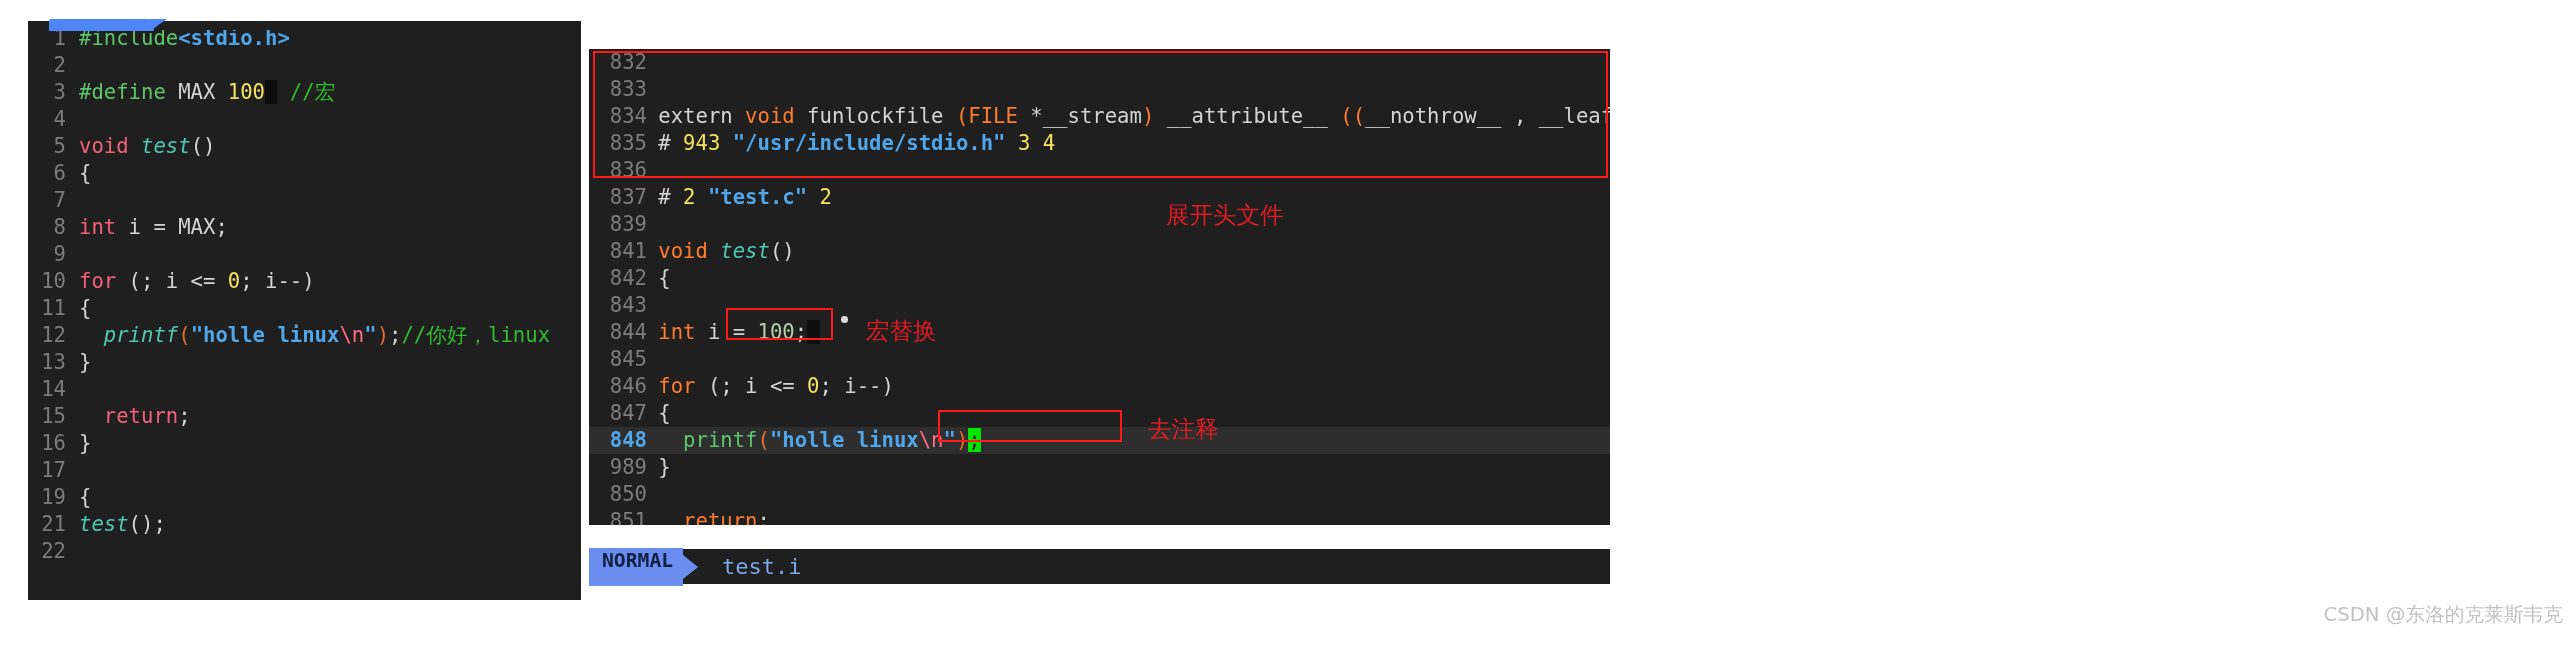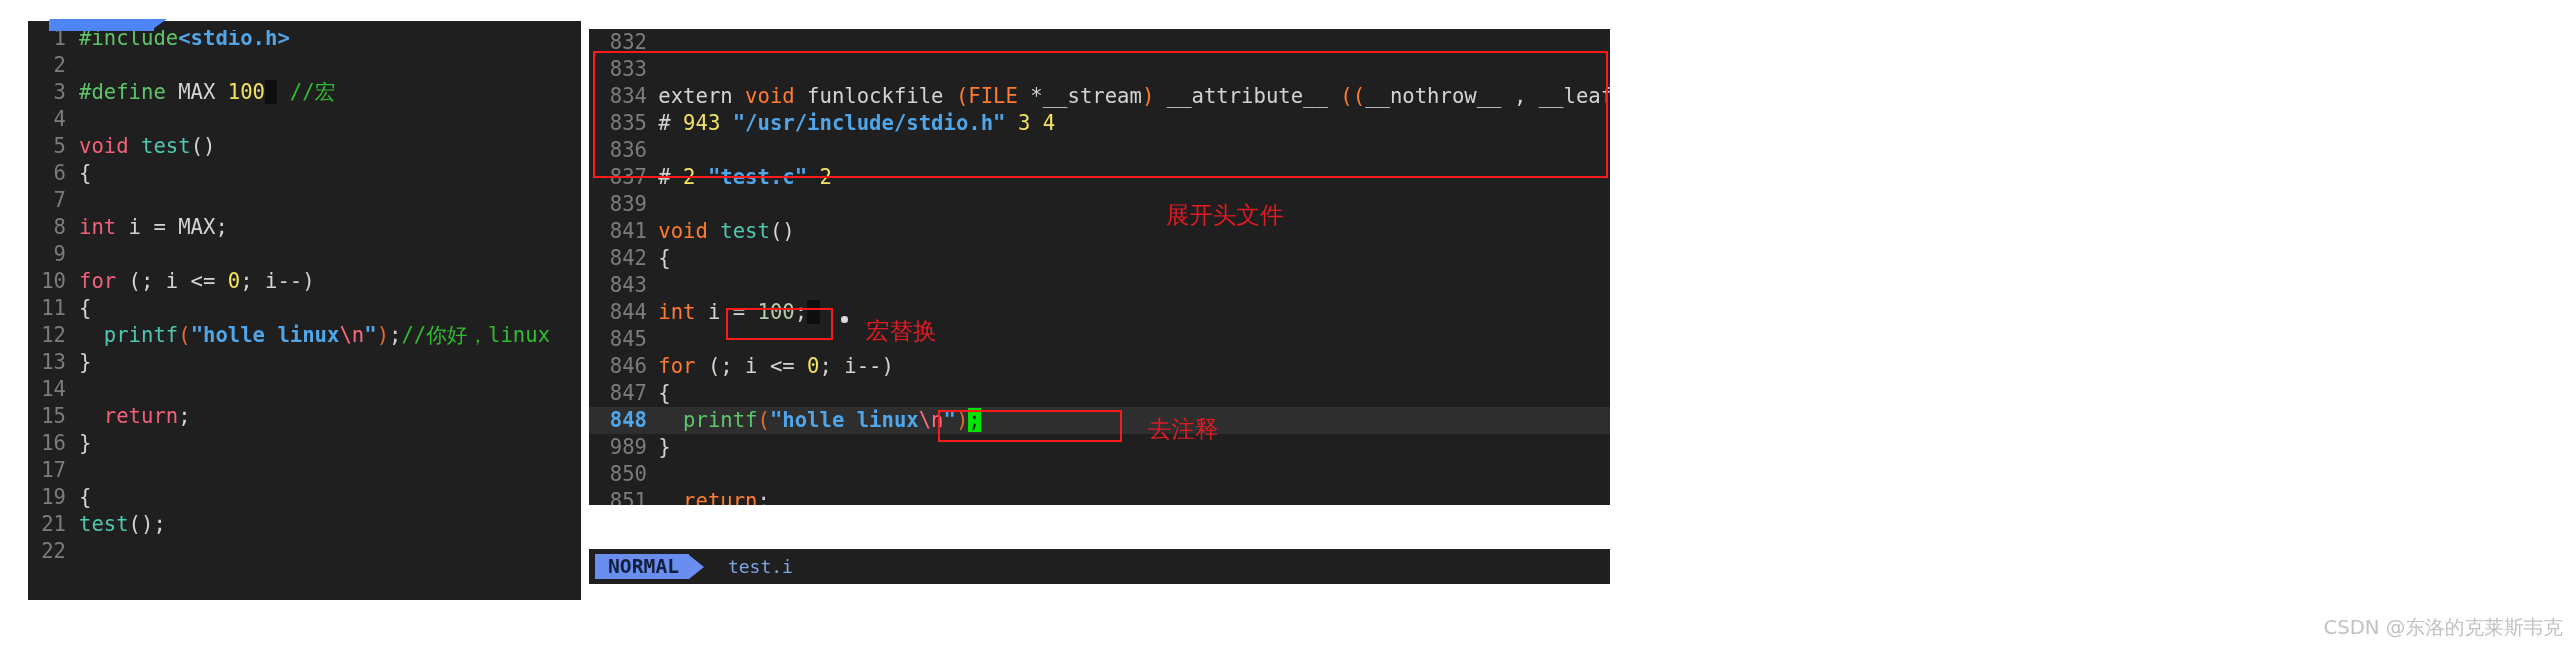--- a/index.html
+++ b/index.html
@@ -32,21 +32,21 @@
     text-align: right;
     flex: 0 0 auto;
     user-select: none;
   }
   .codetext { flex: 1 1 auto; white-space: pre; }
 
   
   .k-pre   { color: #b5cea8; }   
   .k-grn   { color: #5ec66a; }   
   .k-red   { color: #f2607a; }   
-  .k-cyan  { color: #4ec9b0; }   
+  .k-cyan  { color: #4ec9b0; font-style: italic; }   
   .k-blue  { color: #4fa6ea; font-weight: bold; }
   .k-yel   { color: #f4e361; }   
   .k-org   { color: #e06c2c; }   
   .k-wht   { color: #d4d4d4; }
   .k-pnk   { color: #ff6b81; }
   .k-grncmt{ color: #2fbd2f; }
   .k-org2  { color: #ff7b2e; }
 
   
   #left-pane {
@@ -77,21 +77,21 @@
   .cur-line-hl { background: #2e2e2e; }
   .cursor-block {
     background: #00e500; color: #1f1f1f;
   }
   .cursor-blk-dark {
     background: #0e0e0e; color: #0e0e0e;
   }
 
   
   #right-pane {
-    left: 589px; top: 29px;
+    left: 589px; top: 49px;
     width: 1021px; height: 476px;
   }
   #right-pane .code-line { height: 27px; line-height: 27px; font-size: 20.6px; }
   #right-pane .gutter { width: 58px; padding-right: 11.3px; font-size: 20.6px; }
   #right-pane .gutter.cur { color: #4fa6ea; font-weight: bold; }
 
   
   .red-box {
     position: absolute;
     border: 2.8px solid #ff1a1a;
@@ -131,40 +131,40 @@
     background: #1f1f1f;
     display: flex; align-items: center;
     z-index: 5;
   }
   #mode-chip {
     position: relative;
     background: #6a8df0;
     color: #12203f;
     font-family: "DejaVu Sans Mono", monospace;
     font-weight: bold; font-size: 19.7px;
-    height: 25px; line-height: 25px;
+    height: 38px; line-height: 25px;
     padding: 0 9.4px 0 13px;
-    margin-left: 6px;
+    margin-left: 0;
   }
   #mode-arrow {
     width: 0; height: 0;
     border-top: 12.7px solid transparent;
     border-bottom: 12.7px solid transparent;
     border-left: 15px solid #6a8df0;
   }
   #status-file {
-    color: #7ca7e8; font-size: 18px;
+    color: #7ca7e8; font-size: 22px;
     margin-left: 24.4px;
     font-family: "DejaVu Sans Mono", monospace;
   }
 
   
   #watermark {
     position: absolute;
-    right: 13px; bottom: 5px;
+    right: 13px; bottom: 18px;
     color: #c2c2c2;
     font-family: "DejaVu Sans", sans-serif;
     font-size: 19.7px;
     white-space: nowrap;
   }
 </style>
 </head>
 <body>
 
 <div id="left-tabbar"></div>

